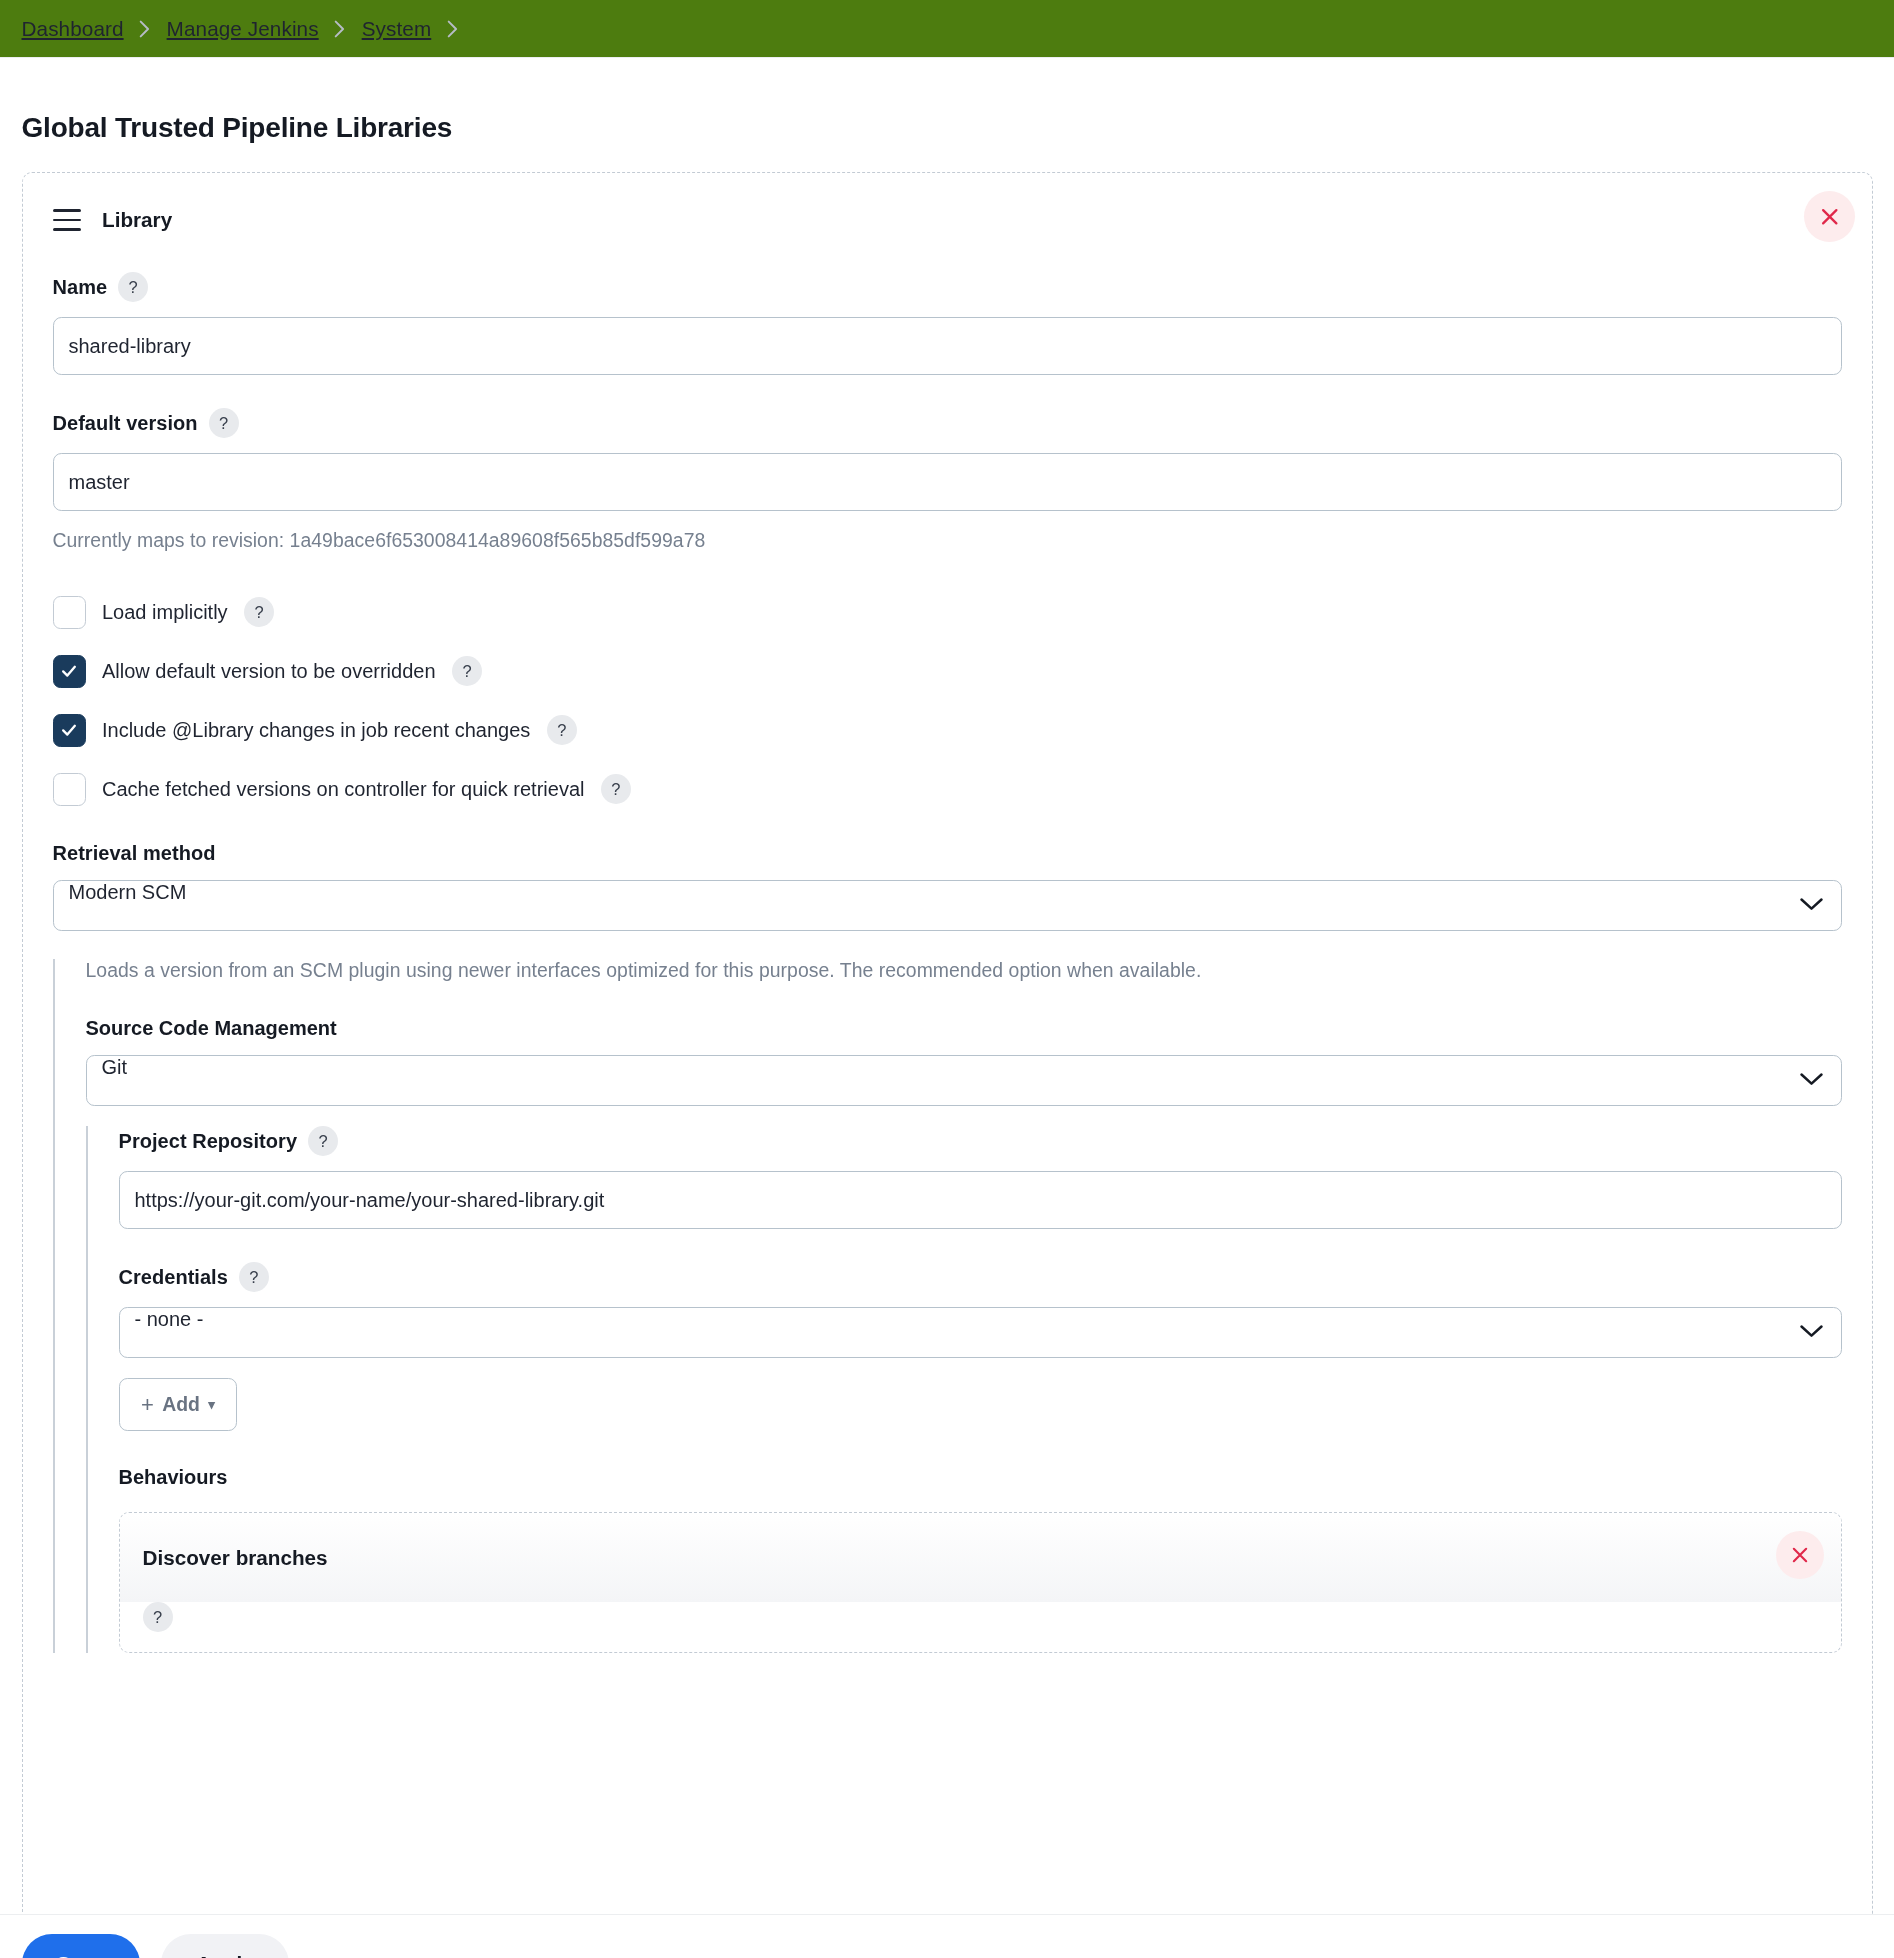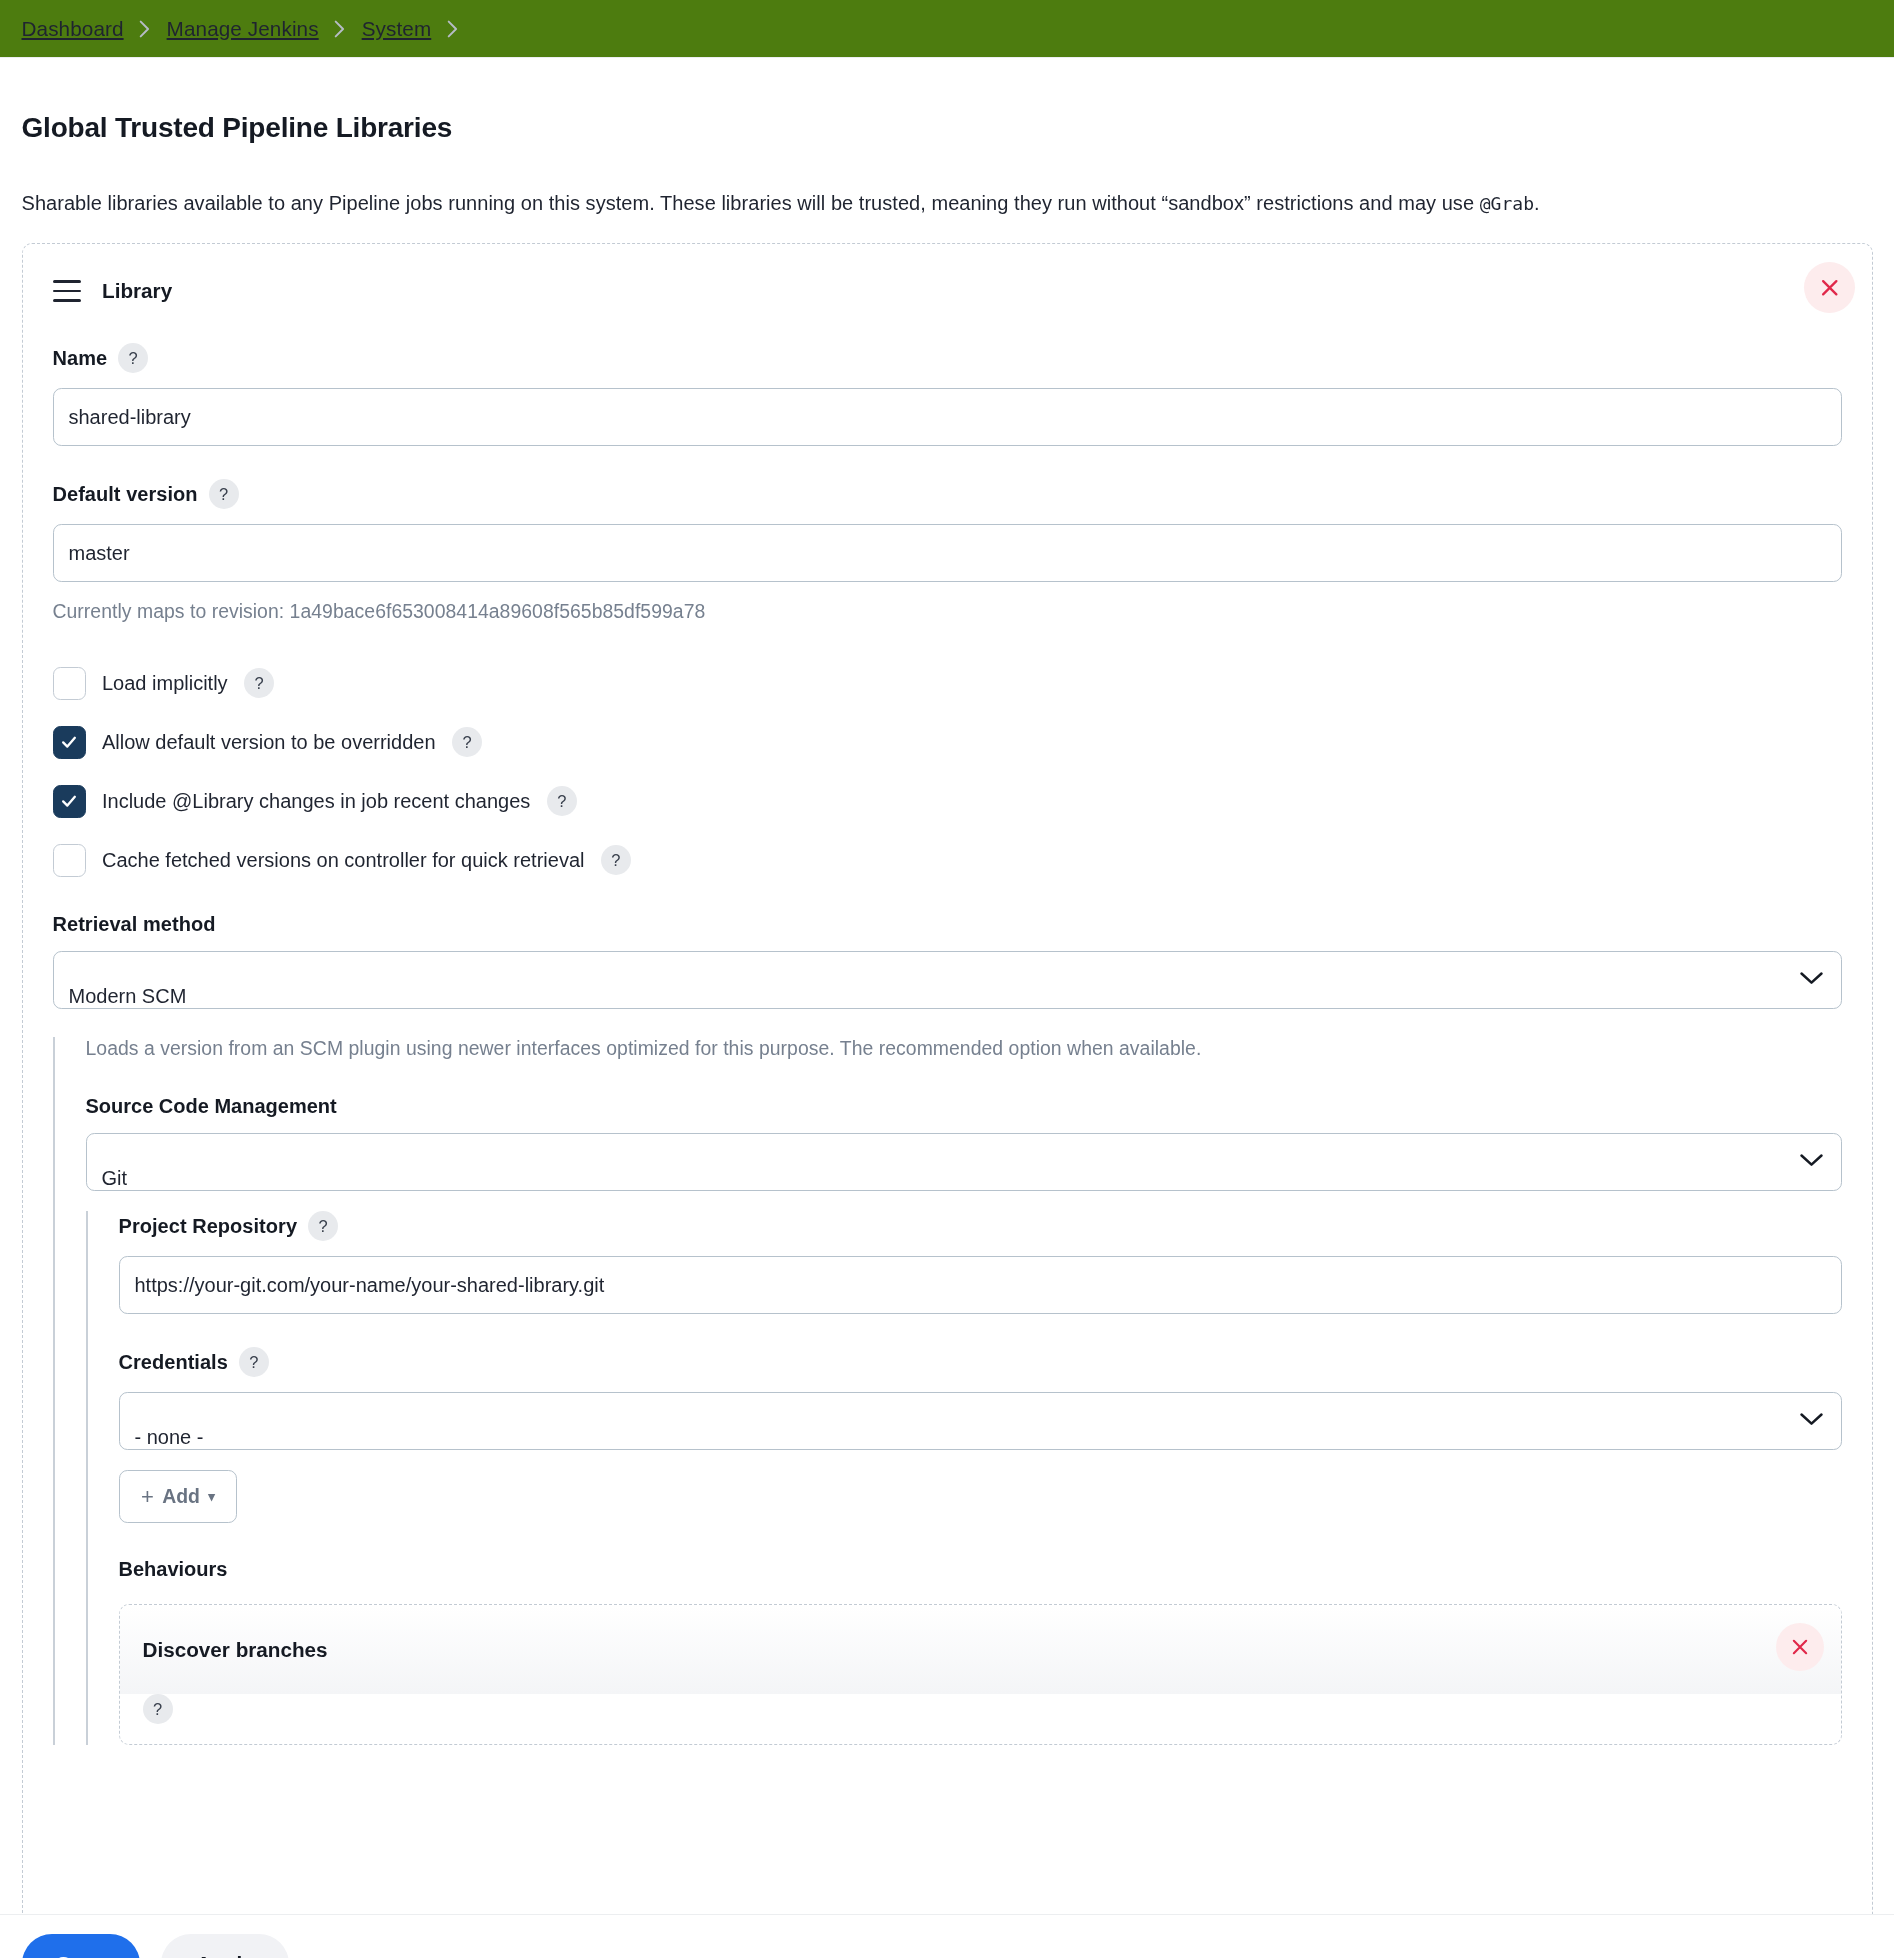--- a/index.html
+++ b/index.html
@@ -130,28 +130,28 @@
     font-family: "Liberation Sans", sans-serif;
     font-size: 20px;
     color: #1f2430;
     padding: 0 15px;
     outline: none;
   }
 
   .sel-wrap { position: relative; margin-top: 15px; }
   .sel {
     width: 100%;
-    height: 58px;
+    height: 51px;
     border: 1.7px solid #b6c2cc;
     border-radius: 8.3px;
     background: #fff;
     font-size: 20px;
     color: #1f2430;
     display: flex;
-    align-items: flex-end;
+    align-items: flex-start;
     padding: 0 15px;
     cursor: pointer;
   }
   .sel-chevron {
     position: absolute;
     right: 18px; top: 50%;
     transform: translateY(-50%);
     pointer-events: none;
   }
 
@@ -292,21 +292,20 @@
     <svg width="11.6" height="18" viewBox="0 0 14 22" fill="none">
         <path d="M2 2 L11 11 L2 20" stroke="#b6bcc6" stroke-width="2.4" stroke-linecap="round" stroke-linejoin="round"></path>
       </svg>
   </span>
 </div>
 
 <div class="page">
 
   <h1 class="page-title">Global Trusted Pipeline Libraries</h1>
 
-  <p class="page-desc"><span>Sharable libraries available to any Pipeline jobs running on this system. These libraries will be trusted, meaning they run without “sandbox” restrictions and may use </span><span class="mono">@Grab</span><span>.</span></p>
 
   <div class="entry">
 
     <button class="del-btn top">
       <svg width="21.5" height="21.5" viewBox="0 0 26 26" fill="none">
         <path d="M5 5 L21 21 M21 5 L5 21" stroke="#e0284a" stroke-width="2.8" stroke-linecap="round"></path>
       </svg>
     </button>
 
     <div class="entry-head">

